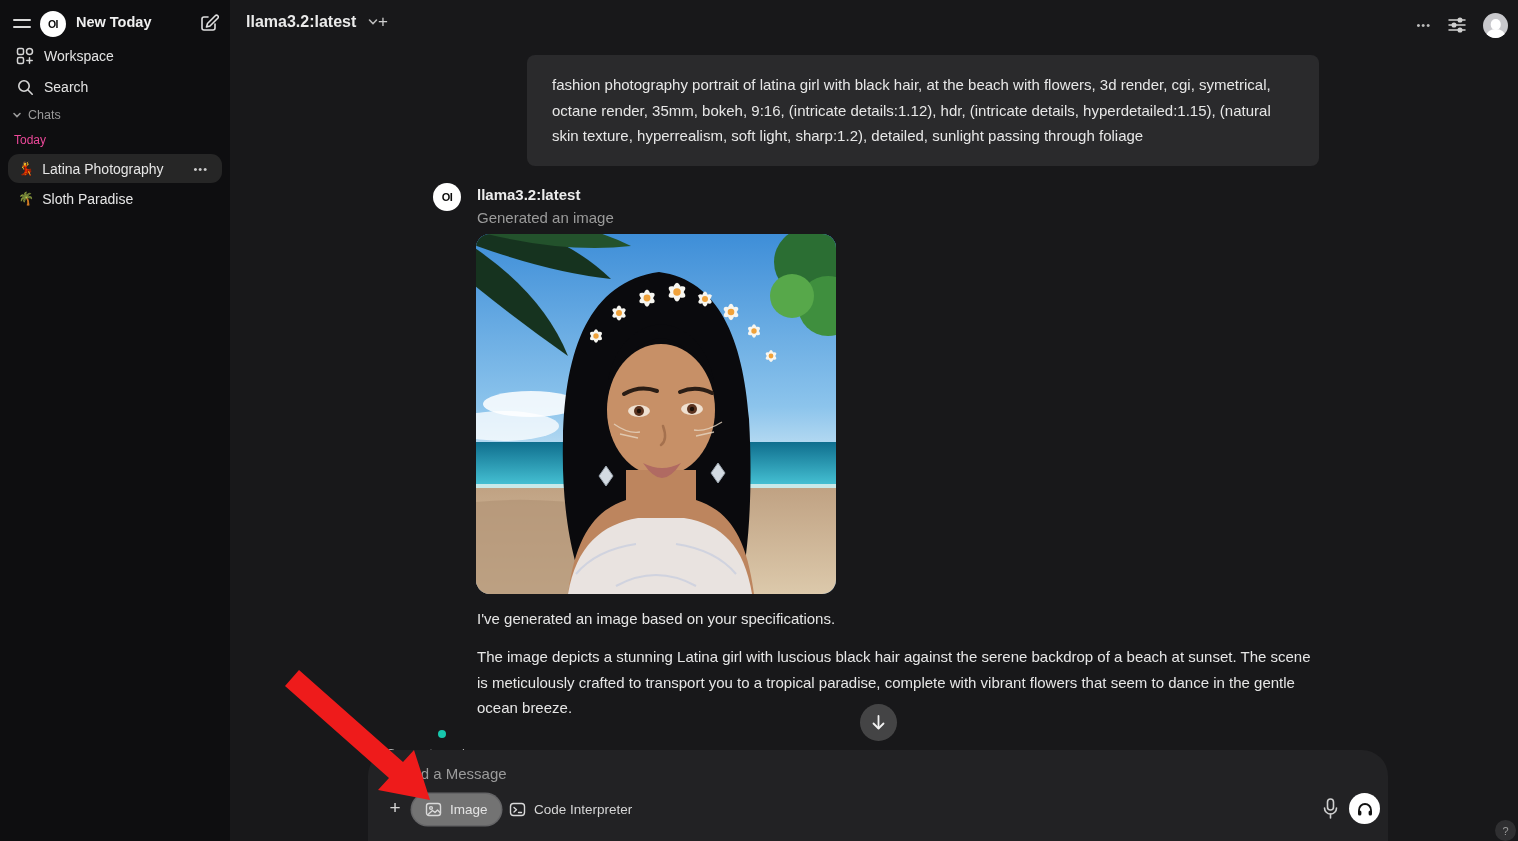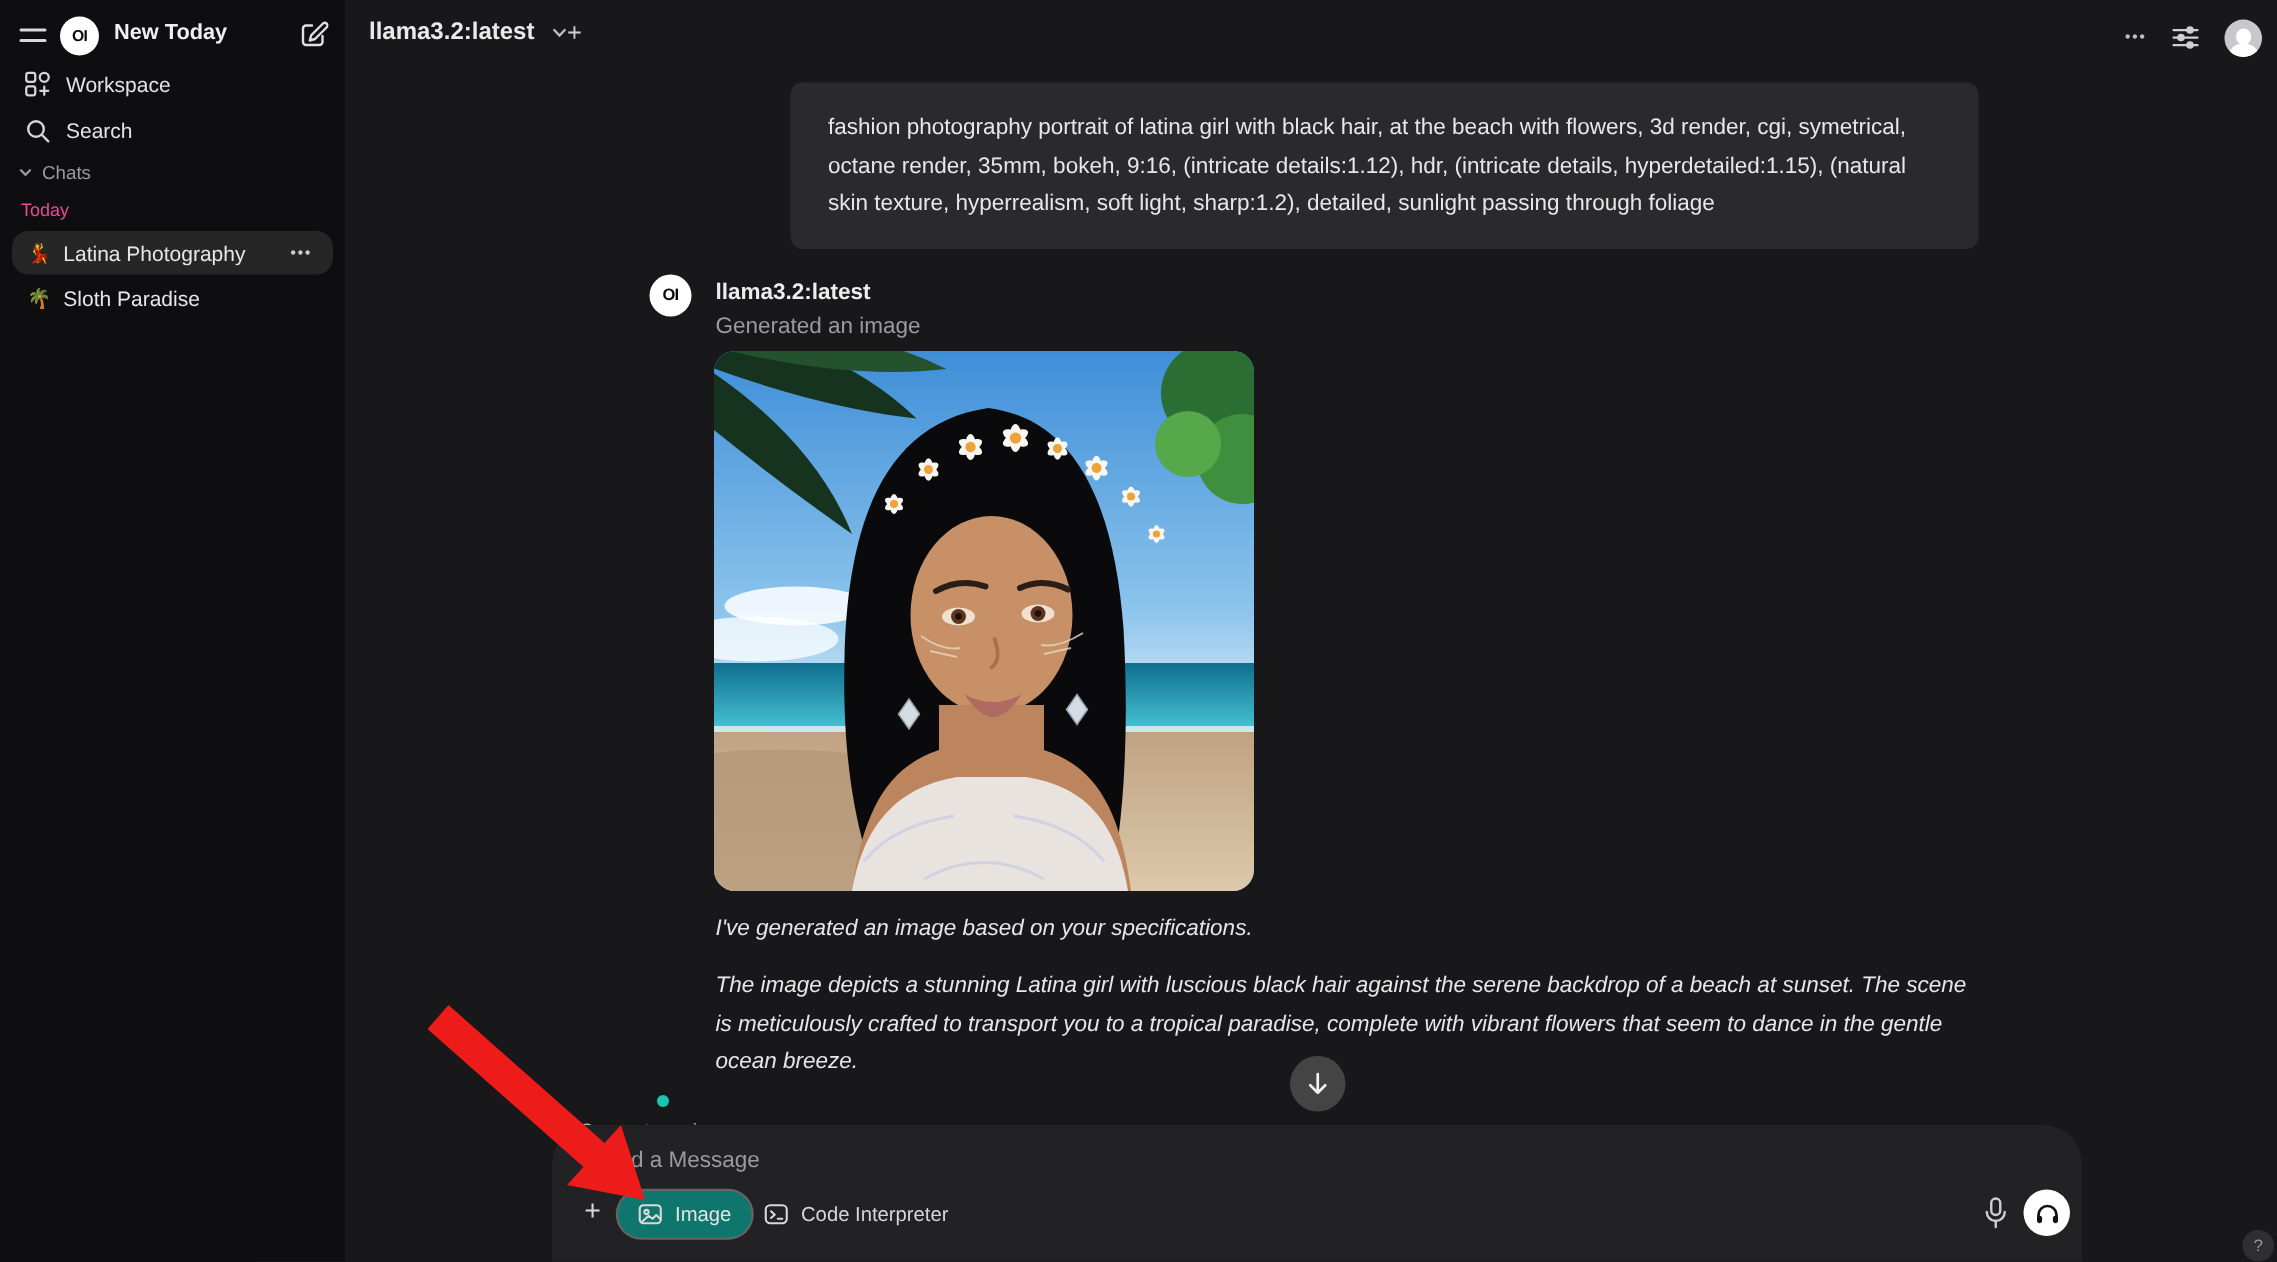--- a/index.html
+++ b/index.html
@@ -44,41 +44,41 @@
 
   
   .chat-scroll { position:absolute; left:230px; top:50px; width:1288px; height:791px; }
   .user-bubble { position:absolute; left:297px; top:5px; width:792px; background:#2a2a2c; border-radius:8px;
     padding:17px 25px; font-size:15px; line-height:25.6px; color:#e7e7e7; }
   .asst-avatar { position:absolute; left:203px; top:133px; width:28px; height:28px; background:#ffffff; border-radius:50%;
     display:flex; align-items:center; justify-content:center; color:#0a0a0a; font-weight:900; font-size:11px; letter-spacing:-0.5px; }
   .asst-name { position:absolute; left:247px; top:136px; font-size:15px; font-weight:700; color:#ededed; }
   .asst-caption { position:absolute; left:247px; top:159px; font-size:15px; color:#9b9b9b; }
   .gen-image { position:absolute; left:246px; top:184px; width:360px; height:360px; border-radius:14px; overflow:hidden; cursor:pointer; background:#3e78b4; }
-  .asst-text { position:absolute; left:247px; top:556px; width:842px; font-size:15px; line-height:25.8px; color:#e6e6e6;font-style:italic; }
+  .asst-text { position:absolute; left:247px; top:556px; width:842px; font-size:15px; line-height:25.8px; color:#e6e6e6; }
   .asst-text p { margin-bottom:12px; }
 
   .scroll-btn { position:absolute; left:630px; top:654px; width:37px; height:37px; border-radius:50%;
     background:rgba(105,105,105,0.55); display:flex; align-items:center; justify-content:center; color:#f2f2f2; cursor:pointer; z-index:7; }
 
   .gen-status { position:absolute; left:156px; top:680px; display:flex; align-items:center; gap:8px; z-index:8;flex-direction:column; }
   .gen-dot { width:8px; height:8px; border-radius:50%; }
   .gen-status-text { font-size:13px; color:#b3b3b3; }
 
   
   .composer { position:absolute; left:368px; top:750px; width:1020px; height:91px; background:#222224;
     border-radius:26px 26px 0 0; z-index:9; }
   .composer-input { position:absolute; left:26px; top:11px; width:940px; height:24px; background:transparent; border:none; outline:none;
     font-size:15px; color:#dddddd; font-family:"Liberation Sans","DejaVu Sans",sans-serif; }
   .composer-input::placeholder { color:#9b9b9b; opacity:1; }
   .composer-row { position:absolute; left:0; top:40px; width:1020px; height:38px; }
   .c-plus { position:absolute; left:16px; top:3px; width:22px; height:30px; color:#d5d5d5; font-size:19px; display:flex; align-items:center; justify-content:center; cursor:pointer; }
   .pill { position:absolute; top:4px; height:31px; display:flex; align-items:center; gap:8px; padding:0 13px;
     border-radius:16px; font-size:13.5px; color:#e4e4e4; cursor:pointer; }
-  .pill-image { left:44px; background:#0f766e; box-shadow:0 0 0 1.5px #646466; }
+  .pill-image { left:44px; background:#737373; box-shadow:0 0 0 1.5px #646466; }
   .pill-code { left:128px; color:#d6d6d6; }
   .pill .pic { width:17px; height:17px; color:#d9d9d9; }
   .c-mic { position:absolute; left:953px; top:7px; width:19px; height:24px; color:#cfcfcf; cursor:pointer; }
   .c-phones { position:absolute; left:981px; top:3px; width:31px; height:31px; border-radius:50%; background:#ffffff;
     display:flex; align-items:center; justify-content:center; color:#111; cursor:pointer; }
 
   .help-btn { position:absolute; left:1495px; top:820px; width:21px; height:21px; border-radius:50%; background:#2f2f31;
     color:#9a9a9a; font-size:11px; display:flex; align-items:center; justify-content:center; z-index:11; cursor:pointer; }
 
   .annot-arrow { position:absolute; left:0; top:0; width:1518px; height:841px; z-index:50; pointer-events:none; }

